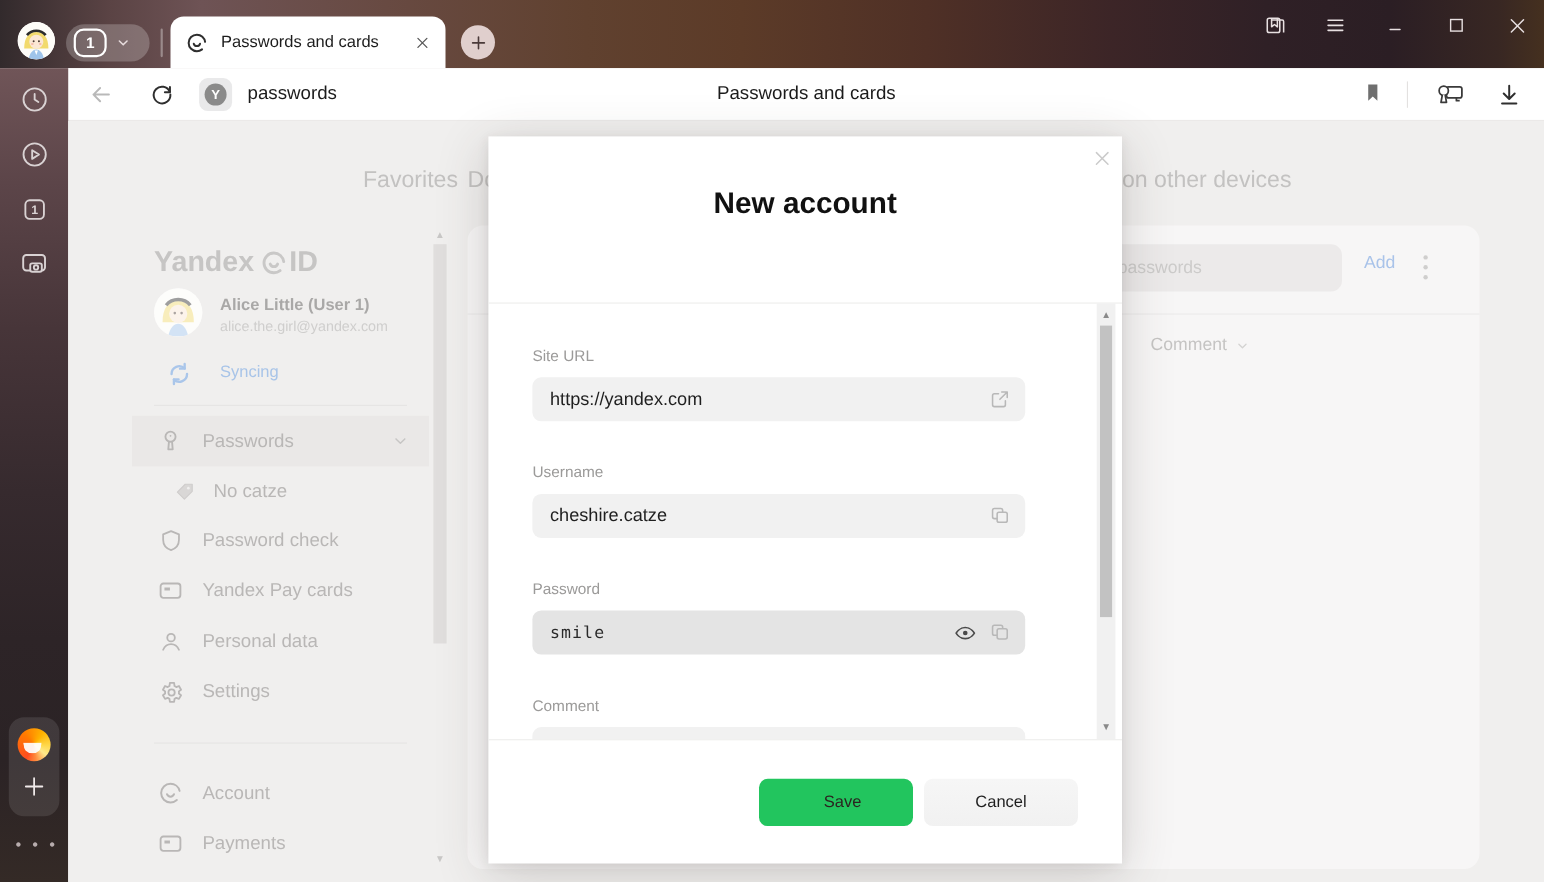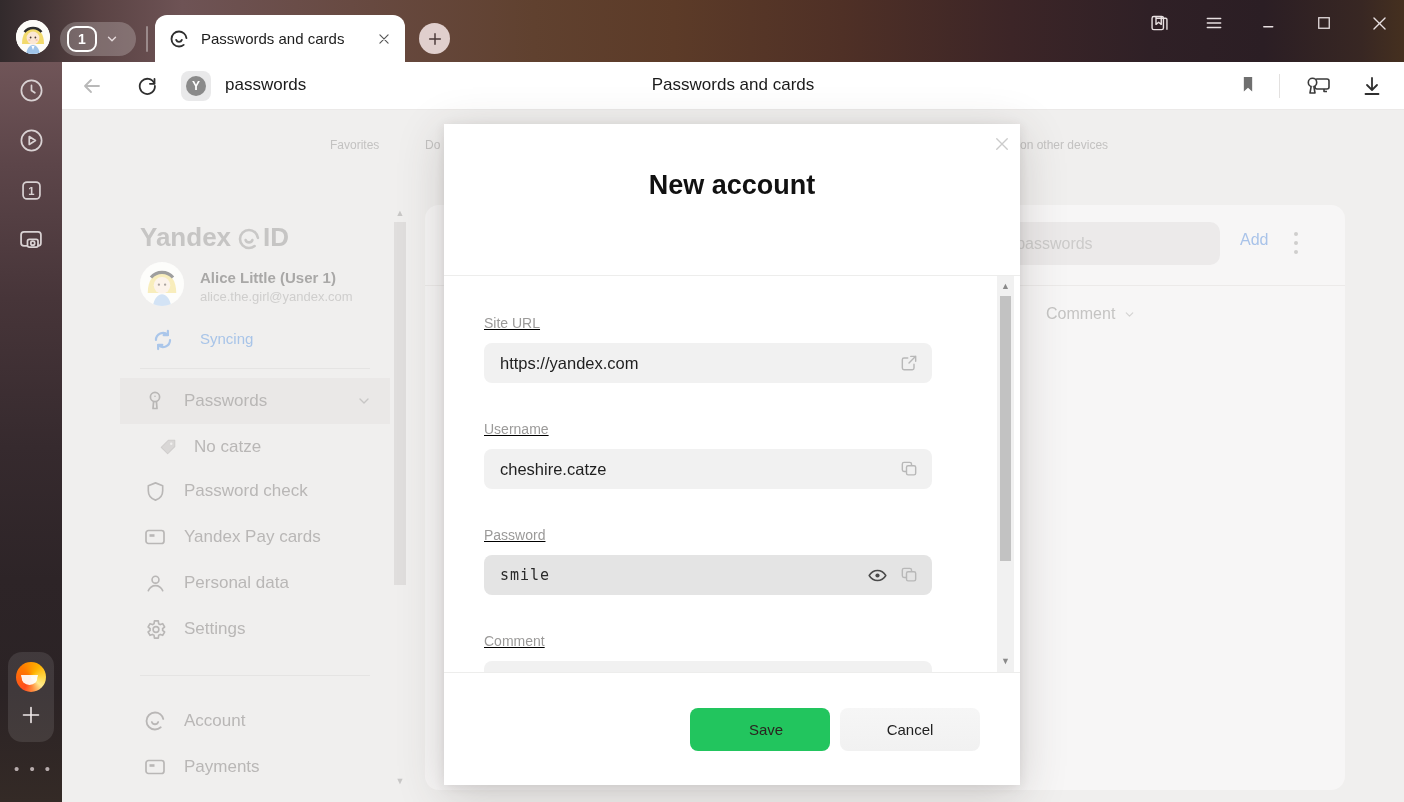--- a/index.html
+++ b/index.html
@@ -54,21 +54,21 @@
     background:conic-gradient(from 210deg,#ff4d1f,#ff7a00 30%,#ffb300 52%,#ffd94d 68%,#ffe98c 78%,#ff8a3c 90%,#ff4d1f);
   }
   .yb-logo::after { content:""; position:absolute; left:5px; top:13px; width:17px; height:10px;
     border-radius:0 0 12px 12px; background:rgba(255,255,255,0.92);
     clip-path:polygon(0 0, 100% 0, 88% 100%, 12% 100%); }
   .sb-plus { position:absolute; left:9px; top:46px; width:28px; height:34px; color:#f0eaea; display:flex; align-items:center; justify-content:center; }
   .sb-dots { position:absolute; left:14px; top:698px; color:#b7acad; font-size:15px; letter-spacing:3px; }
 
   
   .page { position:absolute; left:62px; top:110px; width:1342px; height:692px; background:#f0efee; }
-  .page-tab { position:absolute; top:28px; font-size:12px; color:#c3c2c1; white-space:nowrap; }
+  .page-tab { position:absolute; top:42px; font-size:21px; color:#c3c2c1; white-space:nowrap; }
 
   .panel { position:absolute; left:58px; top:95px; width:270px; height:585px; }
   .panel-logo { position:absolute; left:20px; top:17px; display:flex; align-items:center; color:#c6c5c4; font-size:26px; font-weight:bold; }
   .panel-logo .logo-smile { margin:3px 2px 0 6px; color:#c9c8c7; }
   .panel-avatar { position:absolute; left:20px; top:57px; width:44px; height:44px; border-radius:50%; overflow:hidden; background:#fdfdfd; }
   .panel-name { position:absolute; left:80px; top:64px; font-size:15px; font-weight:bold; color:#a9a8a7; }
   .panel-email { position:absolute; left:80px; top:84px; font-size:13px; color:#cfcecd; }
   .sync-icon { position:absolute; left:30px; top:122px; color:#aac6ea; }
   .sync-label { position:absolute; left:80px; top:125px; font-size:15px; color:#a8c4e8; }
   .panel-div { position:absolute; left:20px; width:230px; height:1px; background:#e5e4e3; }
@@ -92,21 +92,21 @@
   .card-div { position:absolute; left:0; top:80px; width:920px; height:1px; background:#eceae9; }
   .col-comment { position:absolute; left:621px; top:100px; font-size:16px; color:#c5c4c3; display:flex; align-items:center; gap:8px; }
   .col-comment .chev { color:#d4d3d2; }
 
   
   .modal { position:absolute; left:444px; top:124px; width:576px; height:661px; background:#fff; border-radius:0;
     box-shadow:0 10px 45px rgba(60,50,45,0.20), 0 2px 10px rgba(60,50,45,0.10); }
   .modal-close { position:absolute; left:549px; top:11px; color:#cbcbcb; }
   .modal-title { position:absolute; left:0; right:0; top:46px; text-align:center; font-size:27px; font-weight:600; color:#111; }
   .modal-hdiv { position:absolute; left:0; top:151px; width:576px; height:1px; background:#ededec; }
-  .modal-body { position:absolute; left:0; top:152px; width:576px; height:396px; overflow:hidden; padding:0 62px 0 40px;text-decoration:underline; }
+  .modal-body { position:absolute; left:0; top:152px; width:576px; height:396px; overflow:hidden; padding:0 62px 0 40px; }
   .fgroup { width:474px; margin-bottom:38px; }
   .fgroup:first-child { margin-top:39px; }
   .flabel { font-size:14px; color:#9b9a99; margin-bottom:12px; }
   .finput { position:relative; width:448px; height:40px; background:#f1f1f1; border-radius:8px; }
   .finput input { width:100%; height:100%; border:none; outline:none; background:transparent; border-radius:8px;
     font-size:16.5px; color:#1f1f1f; padding:0 70px 0 16px; font-family:"Liberation Sans", sans-serif; }
   .finput.password { background:#e4e4e4; }
   .finput.password input { font-family:"DejaVu Sans Mono", monospace; font-size:15px; letter-spacing:1px; color:#2a2a2a; }
   .fic { position:absolute; top:9px; width:22px; height:22px; display:flex; align-items:center; justify-content:center; }
   .fic.right1 { right:12px; color:#b8b8b8; }

